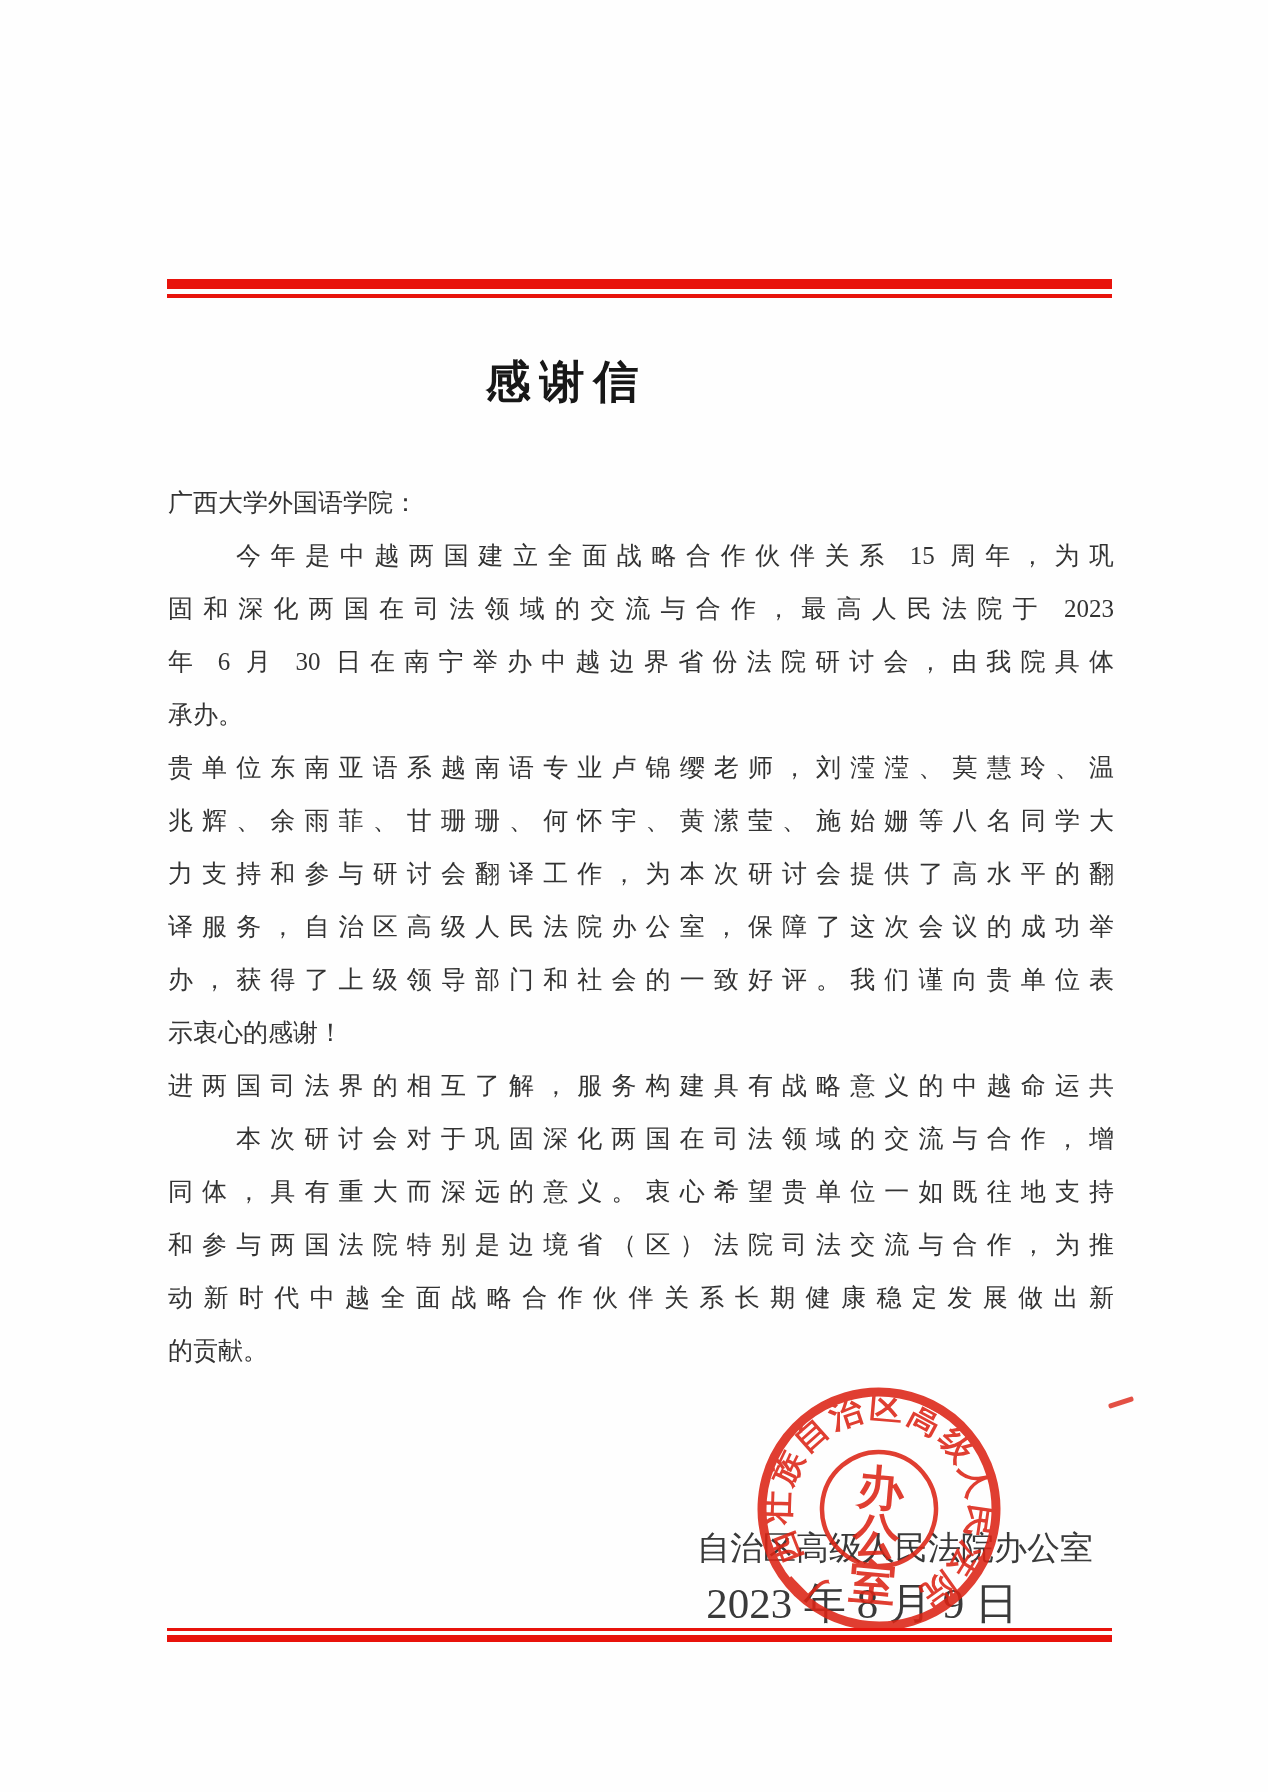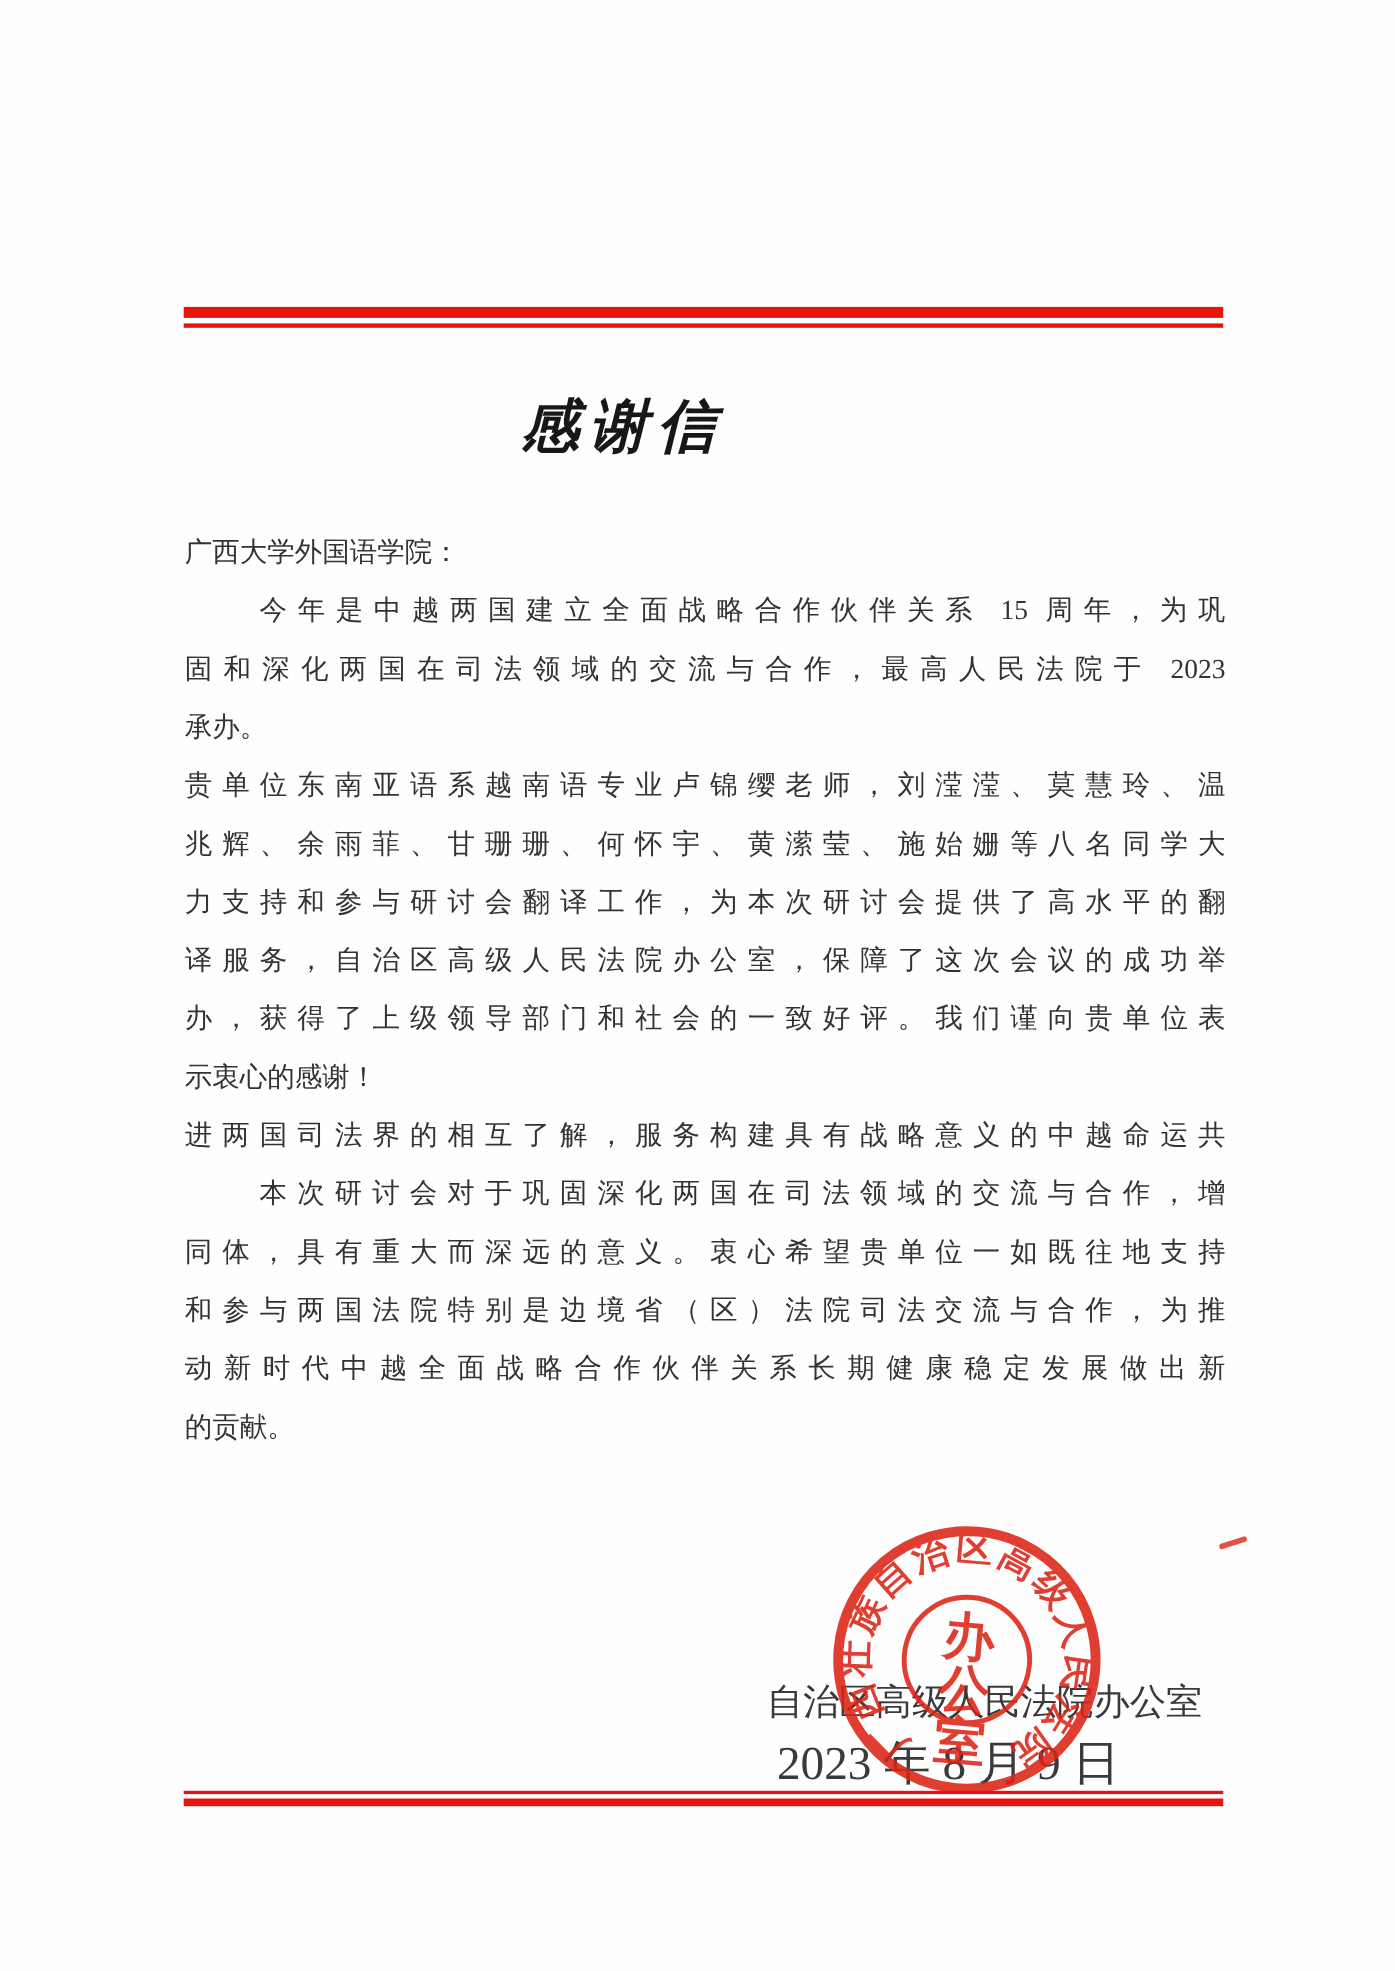--- a/index.html
+++ b/index.html
@@ -16,24 +16,23 @@
   .rule{position:absolute;left:167px;width:945px;background:#e8130c;}
   .rule-top-thick{top:279px;height:10px;}
   .rule-top-thin{top:294px;height:4px;}
   .rule-bottom-thin{top:1628px;height:3px;}
   .rule-bottom-thick{top:1635px;height:7px;}
 
   
   .title{
     position:absolute;top:352px;left:0;width:1124px;
     text-align:center;
-    font-size:53px;font-weight:bold;color:#171717;
+    font-size:45px;font-weight:bold;color:#171717;
     letter-spacing:9px;text-indent:9px;
     margin:0;
-    font-style:italic;
   }
 
   
   .body{
     position:absolute;top:476px;left:168px;width:946px;
     color:#333333;
   }
   .line{
     height:53px;line-height:53px;
     font-size:25px;
@@ -81,20 +80,21 @@
 
   <div class="rule rule-top-thick"></div>
   <div class="rule rule-top-thin"></div>
 
   <h1 class="title">感谢信</h1>
 
   <div class="body">
     <div class="line">广西大学外国语学院：</div>
     <div class="line j indent">今年是中越两国建立全面战略合作伙伴关系 15 周年，为巩</div>
     <div class="line j">固和深化两国在司法领域的交流与合作，最高人民法院于 2023</div>
+    <div class="line j">年 6 月 30 日在南宁举办中越边界省份法院研讨会，由我院具体</div>
     <div class="line">承办。</div>
     <div class="line j">贵单位东南亚语系越南语专业卢锦缨老师，刘滢滢、莫慧玲、温</div>
     <div class="line j">兆辉、余雨菲、甘珊珊、何怀宇、黄潆莹、施始姗等八名同学大</div>
     <div class="line j">力支持和参与研讨会翻译工作，为本次研讨会提供了高水平的翻</div>
     <div class="line j">译服务，自治区高级人民法院办公室，保障了这次会议的成功举</div>
     <div class="line j">办，获得了上级领导部门和社会的一致好评。我们谨向贵单位表</div>
     <div class="line">示衷心的感谢！</div>
     <div class="line j">进两国司法界的相互了解，服务构建具有战略意义的中越命运共</div>
     <div class="line j indent">本次研讨会对于巩固深化两国在司法领域的交流与合作，增</div>
     <div class="line j">同体，具有重大而深远的意义。衷心希望贵单位一如既往地支持</div>

